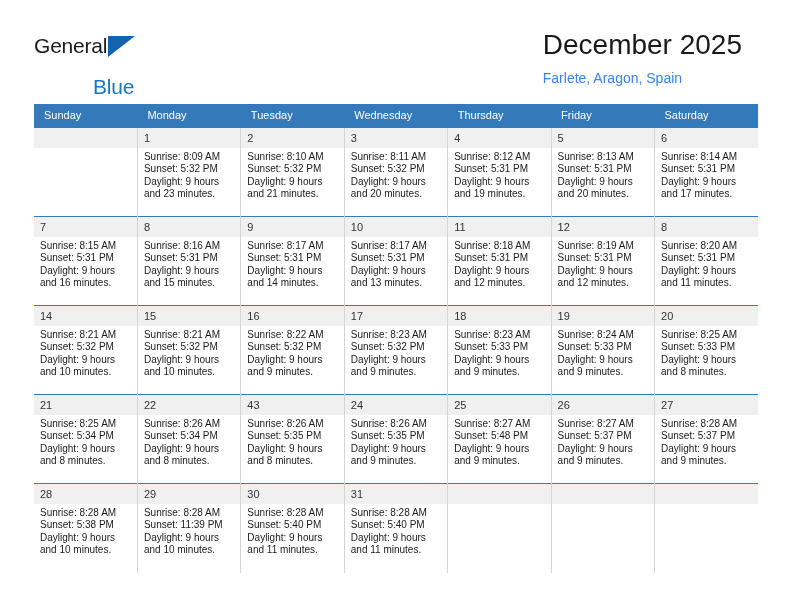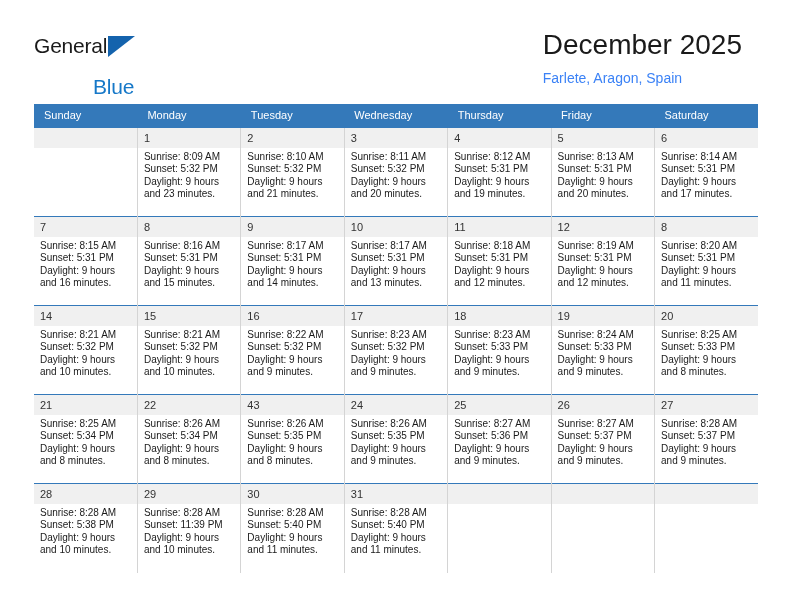--- a/index.html
+++ b/index.html
@@ -400,21 +400,21 @@
                 <div>Sunrise: 8:26 AM</div>
                 <div>Sunset: 5:35 PM</div>
                 <div>Daylight: 9 hours</div>
                 <div>and 9 minutes.</div>
               </div>
             </td>
             <td>
               <div class="daynum">25</div>
               <div class="cell-body">
                 <div>Sunrise: 8:27 AM</div>
-                <div>Sunset: 5:36 PM</div>
+                <div>Sunset: 5:48 PM</div>
                 <div>Daylight: 9 hours</div>
                 <div>and 9 minutes.</div>
               </div>
             </td>
             <td>
               <div class="daynum">26</div>
               <div class="cell-body">
                 <div>Sunrise: 8:27 AM</div>
                 <div>Sunset: 5:37 PM</div>
                 <div>Daylight: 9 hours</div>

